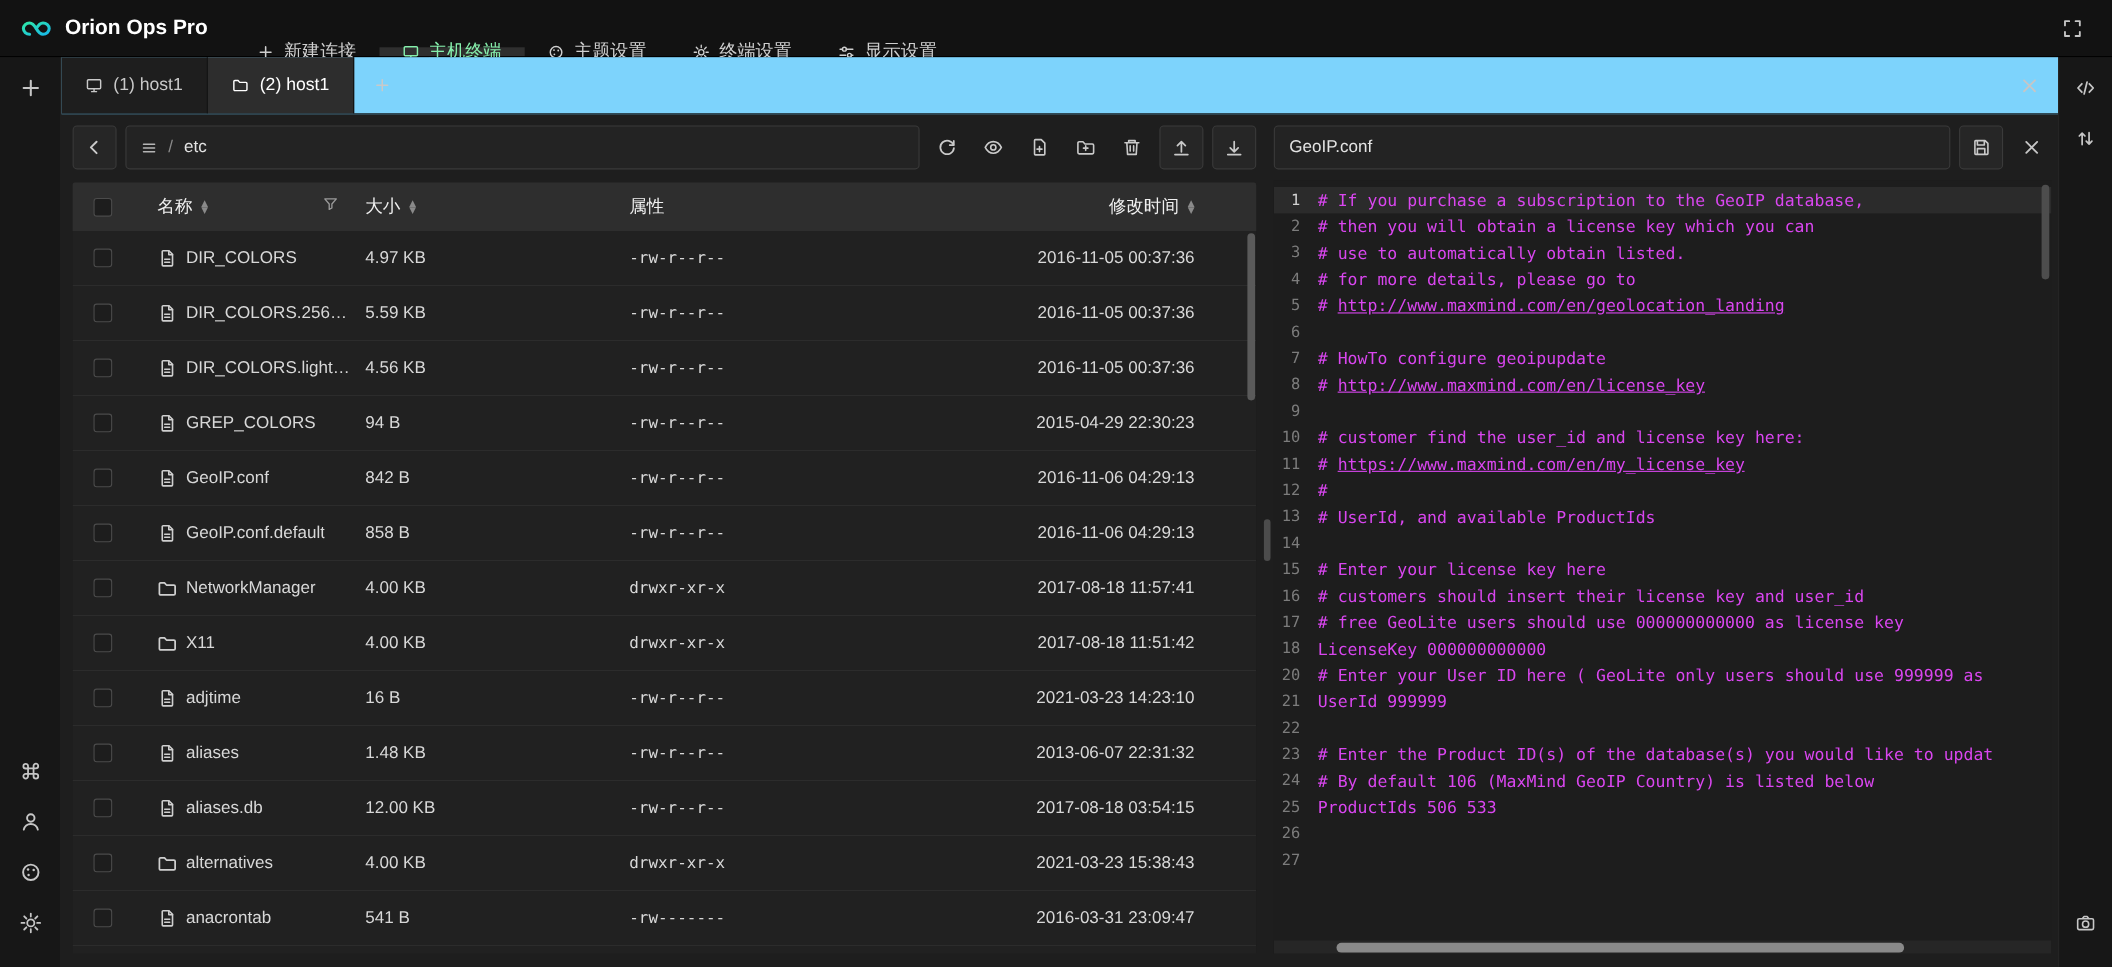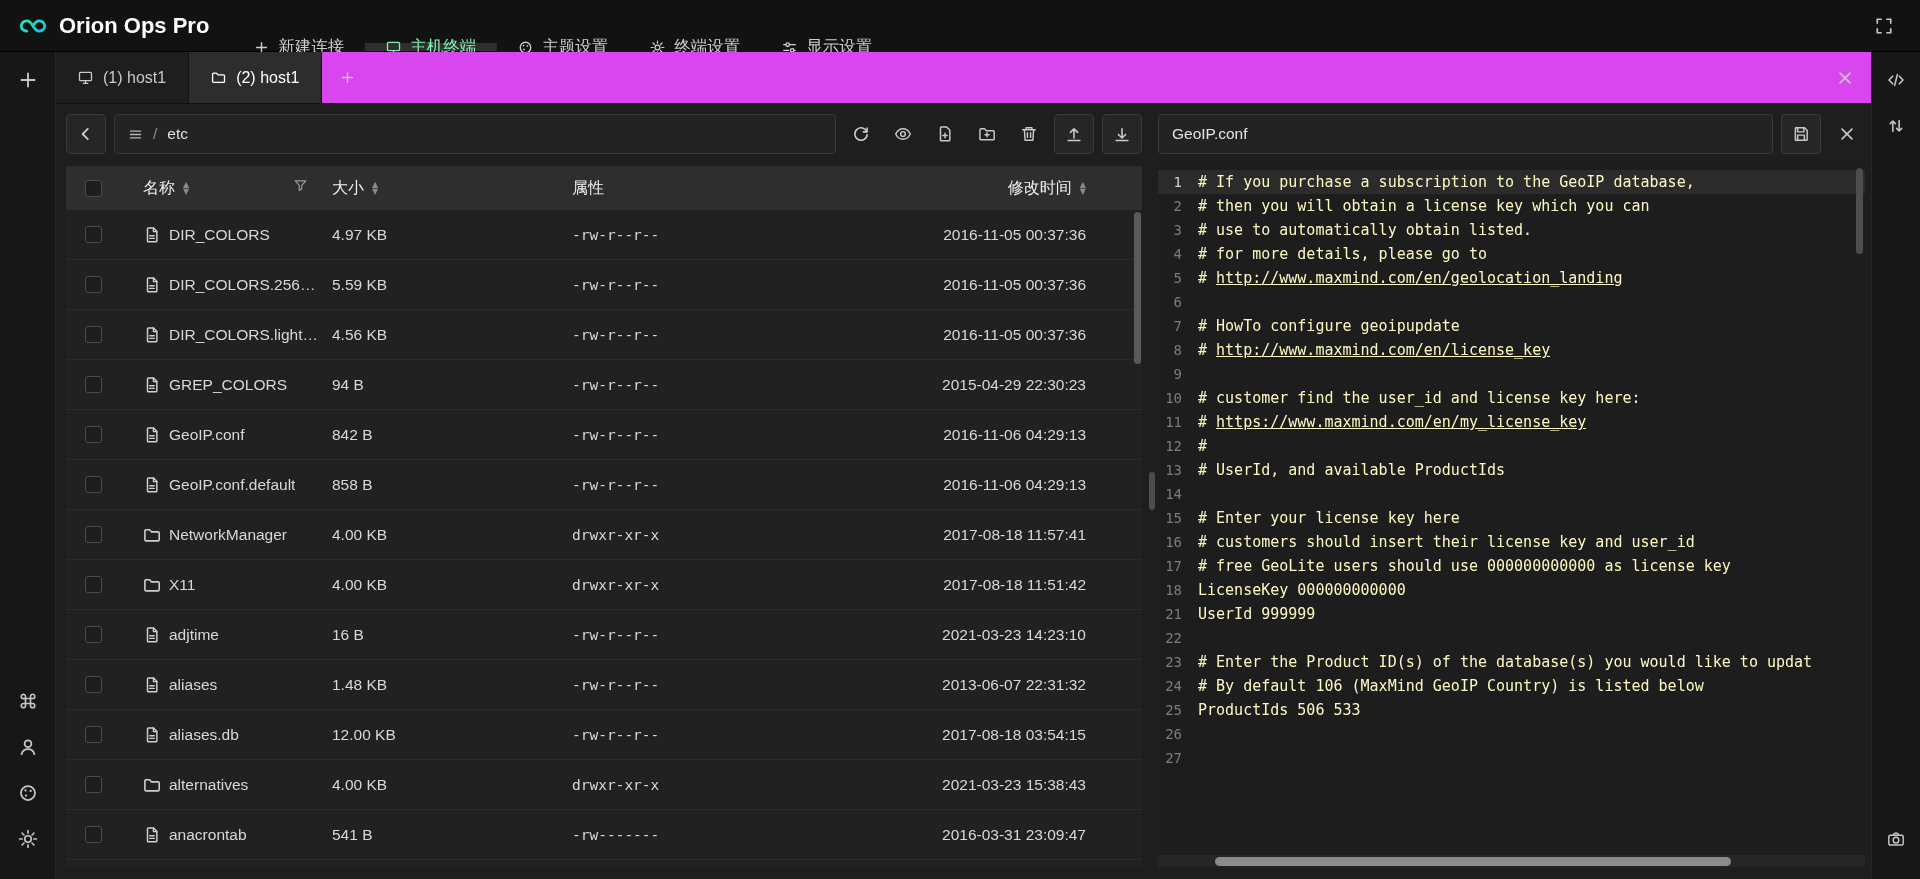--- a/index.html
+++ b/index.html
@@ -8,40 +8,40 @@
     background:#161616; color:#dcdcdc; overflow:hidden;
     font-family:"Liberation Sans","DejaVu Sans",sans-serif; font-size:16px;
   }
   svg.ic { width:18px; height:18px; display:block; }
   svg.ic.sm { width:15px; height:15px; }
   svg.ic.lg { width:20px; height:20px; }
 
   
   .topbar { height:52px; background:#121212; display:flex; align-items:stretch; border-bottom:1px solid #000; }
   .brand { display:flex; align-items:center; gap:11px; padding:0 24px 0 18px; }
-  .brand-title { font-weight:bold; color:#ffffff; font-size:22px; white-space:nowrap; }
+  .brand-title { font-weight:bold; color:#ffffff; font-size:19px; white-space:nowrap; }
   .nav { display:flex; align-items:stretch; }
   .nav-item { display:flex; align-items:center; gap:9px; padding:0 21px; color:#cfcfcf; font-size:16.5px; cursor:pointer; white-space:nowrap;margin-top:43px; }
   .nav-item.active { background:#2f2f2f; color:#86efac; }
   .topbar-right { margin-left:auto; display:flex; align-items:center; padding-right:18px; color:#c9c9c9; }
 
   .icon-btn { display:flex; align-items:center; justify-content:center; width:36px; height:36px; border-radius:4px; color:#c6c6c6; cursor:pointer; flex:none; }
 
   
   .app-body { display:flex; height:827px; }
   .side { background:#171717; display:flex; flex-direction:column; align-items:center; padding:10px 0 12px; }
   .side-left { width:56px; border-right:1px solid #262626; }
   .side-right { width:49px; border-left:1px solid #262626; }
   .side .icon-btn { margin-bottom:10px; }
   .side .spacer { flex:1; }
 
   .center { flex:1; min-width:0; display:flex; flex-direction:column; background:#1e1e1e; }
 
   
-  .tabbar { height:52px; background:#d946ef; display:flex; align-items:stretch; border-bottom:1px solid #101010; flex:none; }
+  .tabbar { height:52px; background:#7dd3fc; display:flex; align-items:stretch; border-bottom:1px solid #101010; flex:none; }
   .tab { display:flex; align-items:center; gap:10px; padding:0 22px; font-size:16px; color:#c9c9c9; background:#1e1e1e; border-right:1px solid #111; cursor:pointer; white-space:nowrap; }
   .tab.active { background:#2d2d2d; color:#fff; }
   .tab-add { width:50px; display:flex; align-items:center; justify-content:center; color:#c9c9c9; cursor:pointer; }
   .tabbar-right { margin-left:auto; display:flex; align-items:center; padding-right:8px; }
 
   
   .panels { flex:1; min-height:0; display:flex; padding:10px 0 12px 10px; }
   .fm-panel { width:1080px; flex:none; display:flex; flex-direction:column; padding-right:4px; min-height:0; }
   .divider { width:12px; display:flex; align-items:center; justify-content:center; cursor:col-resize; }
   .grip { width:6px; height:38px; border-radius:3px; background:#4c4c4c; }
@@ -79,21 +79,21 @@
   
   .ed-header { display:flex; align-items:center; gap:8px; margin-bottom:10px; height:40px; flex:none; }
   .ed-filename { flex:1; min-width:0; height:40px; background:#232323; border:1px solid #3a3a3a; border-radius:4px; display:flex; align-items:center; padding:0 13px; font-size:15.5px; color:#e3e3e3; }
   .ed-body { flex:1; min-height:0; background:#1d1d1d; position:relative; overflow:hidden;
              font-family:"DejaVu Sans Mono","Liberation Mono",monospace; font-size:15px; }
   .ed-lines { padding-top:6px; }
   .cline { display:flex; height:24px; line-height:24px; white-space:pre; }
   .cline.active { background:#2b2b2b; }
   .ln { width:40px; flex:none; text-align:right; padding-right:16px; color:#7c7c7c; font-size:14px; }
   .cline.active .ln { color:#d2d2d2; }
-  .lc { color:#fef9c3; overflow:hidden; }
+  .lc { color:#d946ef; overflow:hidden; }
   .lnk { text-decoration:underline; cursor:pointer; }
   .ed-vscroll { position:absolute; right:2px; top:4px; width:7px; height:86px; background:#4d4d4d; border-radius:4px; }
   .ed-hscroll { position:absolute; left:0; right:0; bottom:0; height:12px; background:#262626; }
   .ed-hthumb { position:absolute; left:8%; width:73%; top:1.5px; height:9px; background:#8a8a8a; border-radius:5px; }
 </style>
 </head>
 <body>
 
 <svg width="0" height="0" style="position:absolute" aria-hidden="true">
   <defs>
@@ -693,20 +693,21 @@
               <div class="cline"><span class="ln">9</span><span class="lc"></span></div>
               <div class="cline"><span class="ln">10</span><span class="lc"># customer find the user_id and license key here:</span></div>
               <div class="cline"><span class="ln">11</span><span class="lc"># <span class="lnk">https://www.maxmind.com/en/my_license_key</span></span></div>
               <div class="cline"><span class="ln">12</span><span class="lc">#</span></div>
               <div class="cline"><span class="ln">13</span><span class="lc"># UserId, and available ProductIds</span></div>
               <div class="cline"><span class="ln">14</span><span class="lc"></span></div>
               <div class="cline"><span class="ln">15</span><span class="lc"># Enter your license key here</span></div>
               <div class="cline"><span class="ln">16</span><span class="lc"># customers should insert their license key and user_id</span></div>
               <div class="cline"><span class="ln">17</span><span class="lc"># free GeoLite users should use 000000000000 as license key</span></div>
               <div class="cline"><span class="ln">18</span><span class="lc">LicenseKey 000000000000</span></div>
+              <div class="cline"><span class="ln">20</span><span class="lc"># Enter your User ID here ( GeoLite only users should use 999999 as</span></div>
               <div class="cline"><span class="ln">21</span><span class="lc">UserId 999999</span></div>
               <div class="cline"><span class="ln">22</span><span class="lc"></span></div>
               <div class="cline"><span class="ln">23</span><span class="lc"># Enter the Product ID(s) of the database(s) you would like to updat</span></div>
               <div class="cline"><span class="ln">24</span><span class="lc"># By default 106 (MaxMind GeoIP Country) is listed below</span></div>
               <div class="cline"><span class="ln">25</span><span class="lc">ProductIds 506 533</span></div>
               <div class="cline"><span class="ln">26</span><span class="lc"></span></div>
               <div class="cline"><span class="ln">27</span><span class="lc"></span></div>
             </div>
           <div class="ed-vscroll"></div>
           <div class="ed-hscroll">

